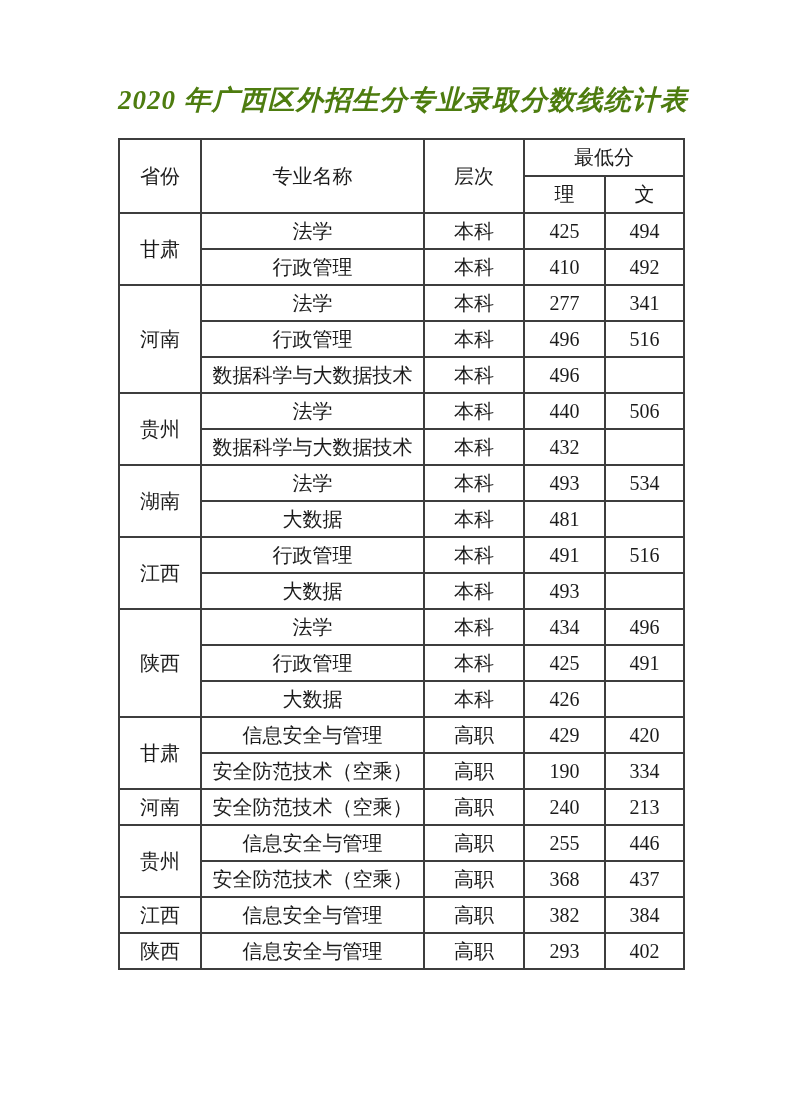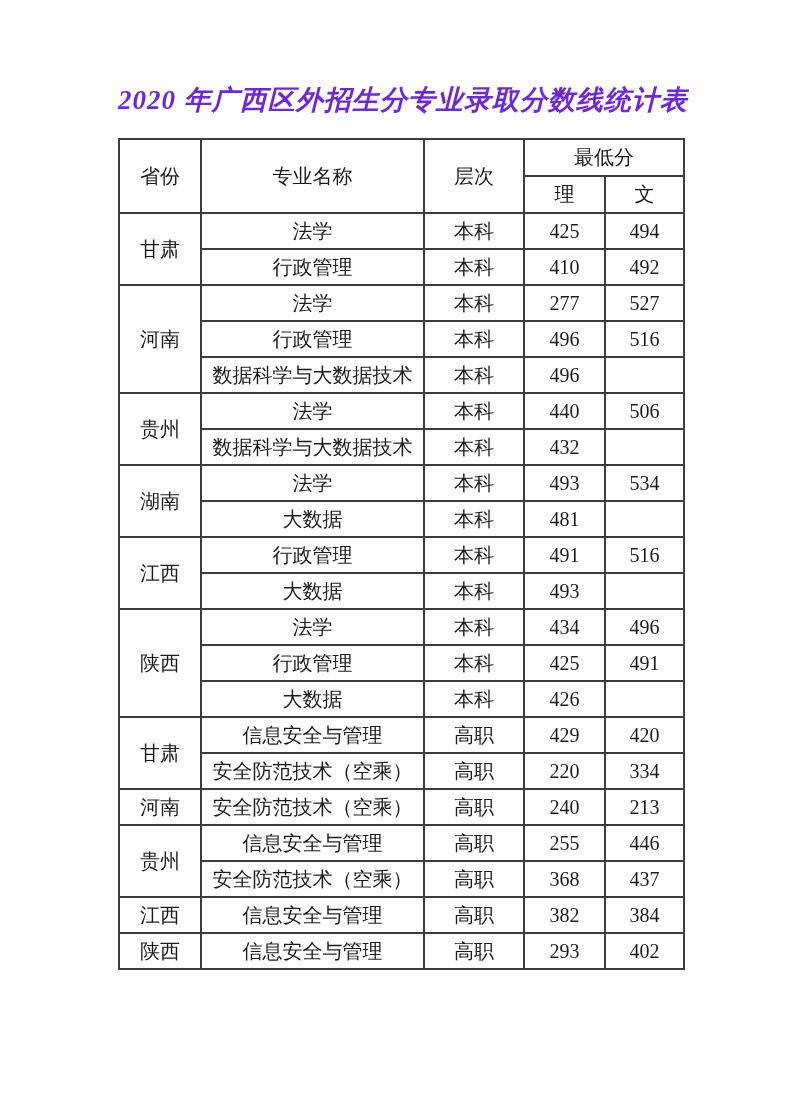--- a/index.html
+++ b/index.html
@@ -21,21 +21,21 @@
     position: absolute;
     left: 118px;
     top: 82px;
     width: 565px;
     margin: 0;
     text-align: center;
     font-size: 27px;
     font-weight: 700;
     font-style: italic;
     letter-spacing: 1px;
-    color: #6d28d9;
+    color: #4d7c0f;
     white-space: nowrap;
   }
   table.score-table {
     position: absolute;
     left: 118px;
     top: 138px;
     width: 565px;
     border-collapse: collapse;
     table-layout: fixed;
   }
@@ -99,21 +99,21 @@
           <td>行政管理</td>
           <td>本科</td>
           <td>410</td>
           <td>492</td>
         </tr>
         <tr class="group-start">
           <td rowspan="3">河南</td>
           <td>法学</td>
           <td>本科</td>
           <td>277</td>
-          <td>527</td>
+          <td>341</td>
         </tr>
         <tr class="inner-row">
           <td>行政管理</td>
           <td>本科</td>
           <td>496</td>
           <td>516</td>
         </tr>
         <tr class="inner-row">
           <td>数据科学与大数据技术</td>
           <td>本科</td>
@@ -181,21 +181,21 @@
         <tr class="group-start">
           <td rowspan="2">甘肃</td>
           <td>信息安全与管理</td>
           <td>高职</td>
           <td>429</td>
           <td>420</td>
         </tr>
         <tr class="inner-row">
           <td>安全防范技术（空乘）</td>
           <td>高职</td>
-          <td>220</td>
+          <td>190</td>
           <td>334</td>
         </tr>
         <tr class="group-start">
           <td rowspan="1">河南</td>
           <td>安全防范技术（空乘）</td>
           <td>高职</td>
           <td>240</td>
           <td>213</td>
         </tr>
         <tr class="group-start">

